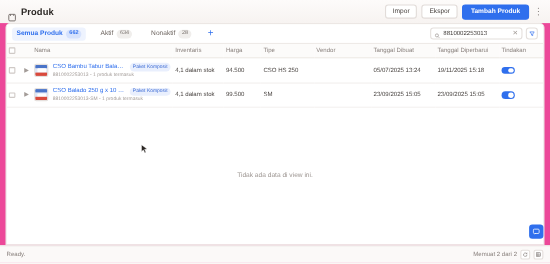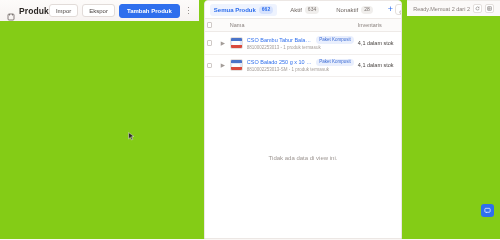--- a/index.html
+++ b/index.html
@@ -5,22 +5,22 @@
   * { box-sizing: border-box; margin: 0; padding: 0; }
   html, body {
     width: 500px; height: 239px;
     font-family: "Liberation Sans", sans-serif;
     background: #faf7f5;
     overflow: hidden;
   }
   .app {
     width: 500px; height: 239px;
     position: relative;
-    display: flex; flex-direction: row;
-    background: #84cc16;
+    display: flex; flex-direction: column;
+    background: #ec4899;
   }
 
   
   .topbar {
     height: 21px;
     display: flex; align-items: center;
     padding: 0 6px 0 7px;
     background: linear-gradient(180deg,#fdfbfa 0%, #f7f3f1 100%);
     flex: none;
   }

